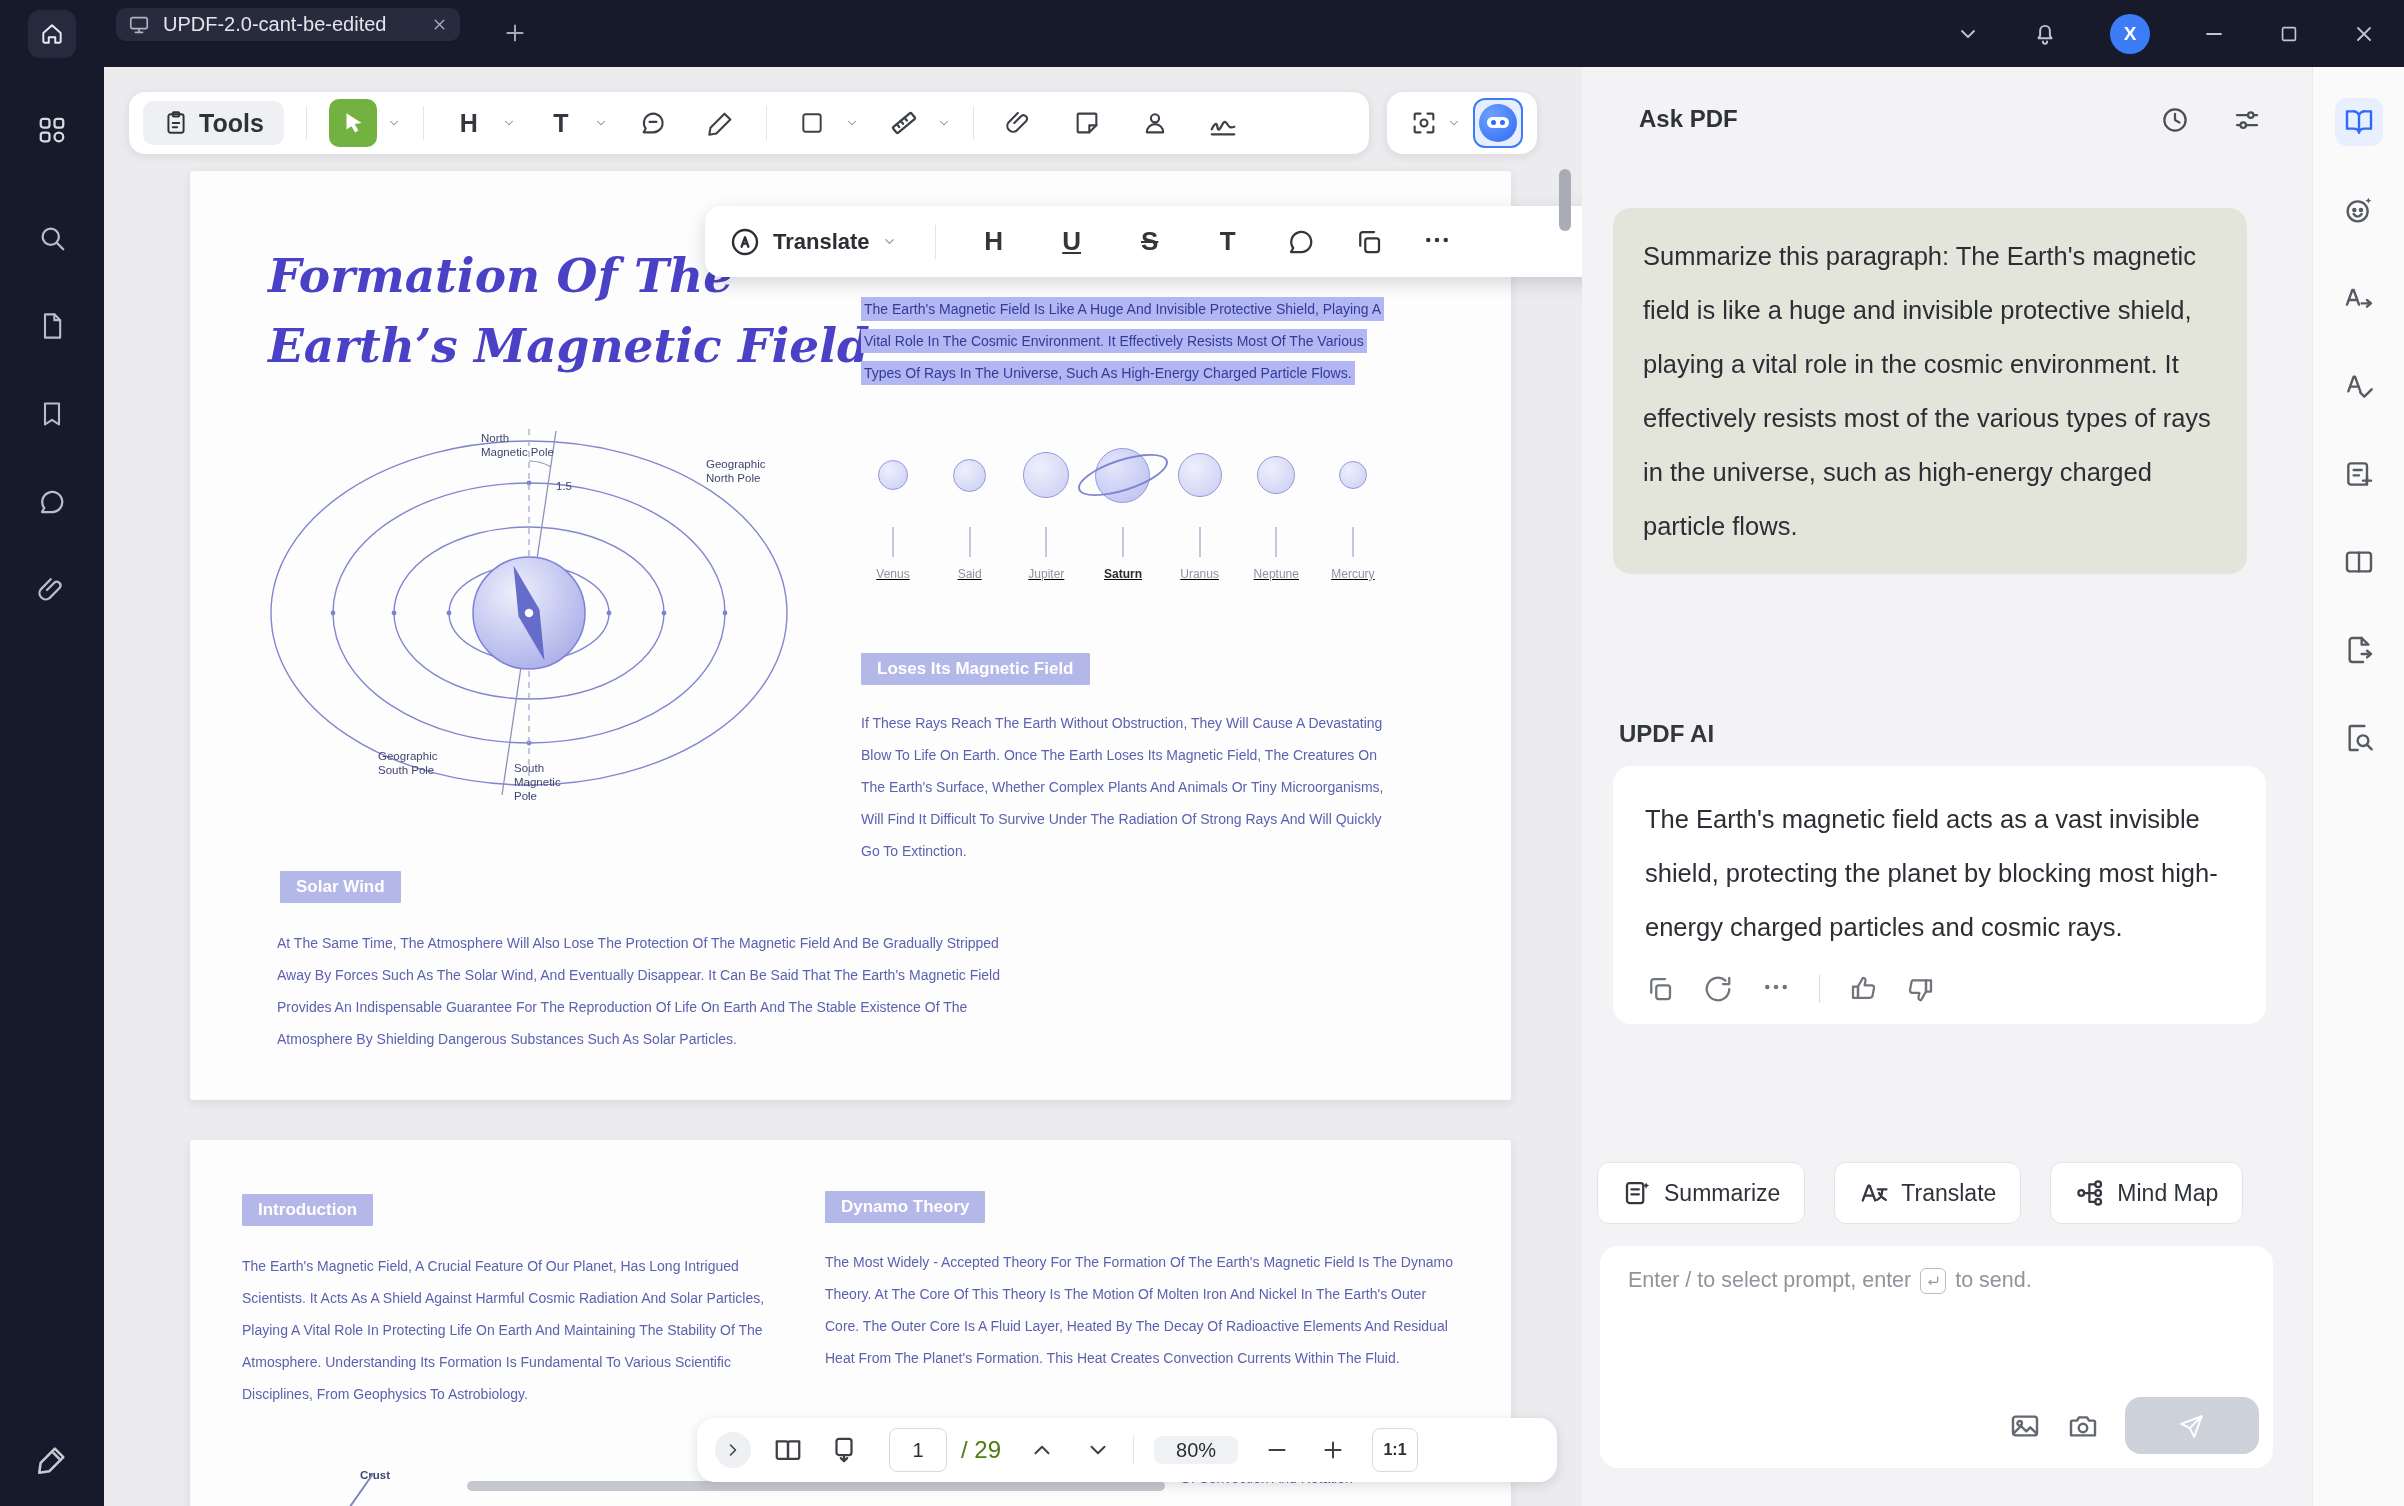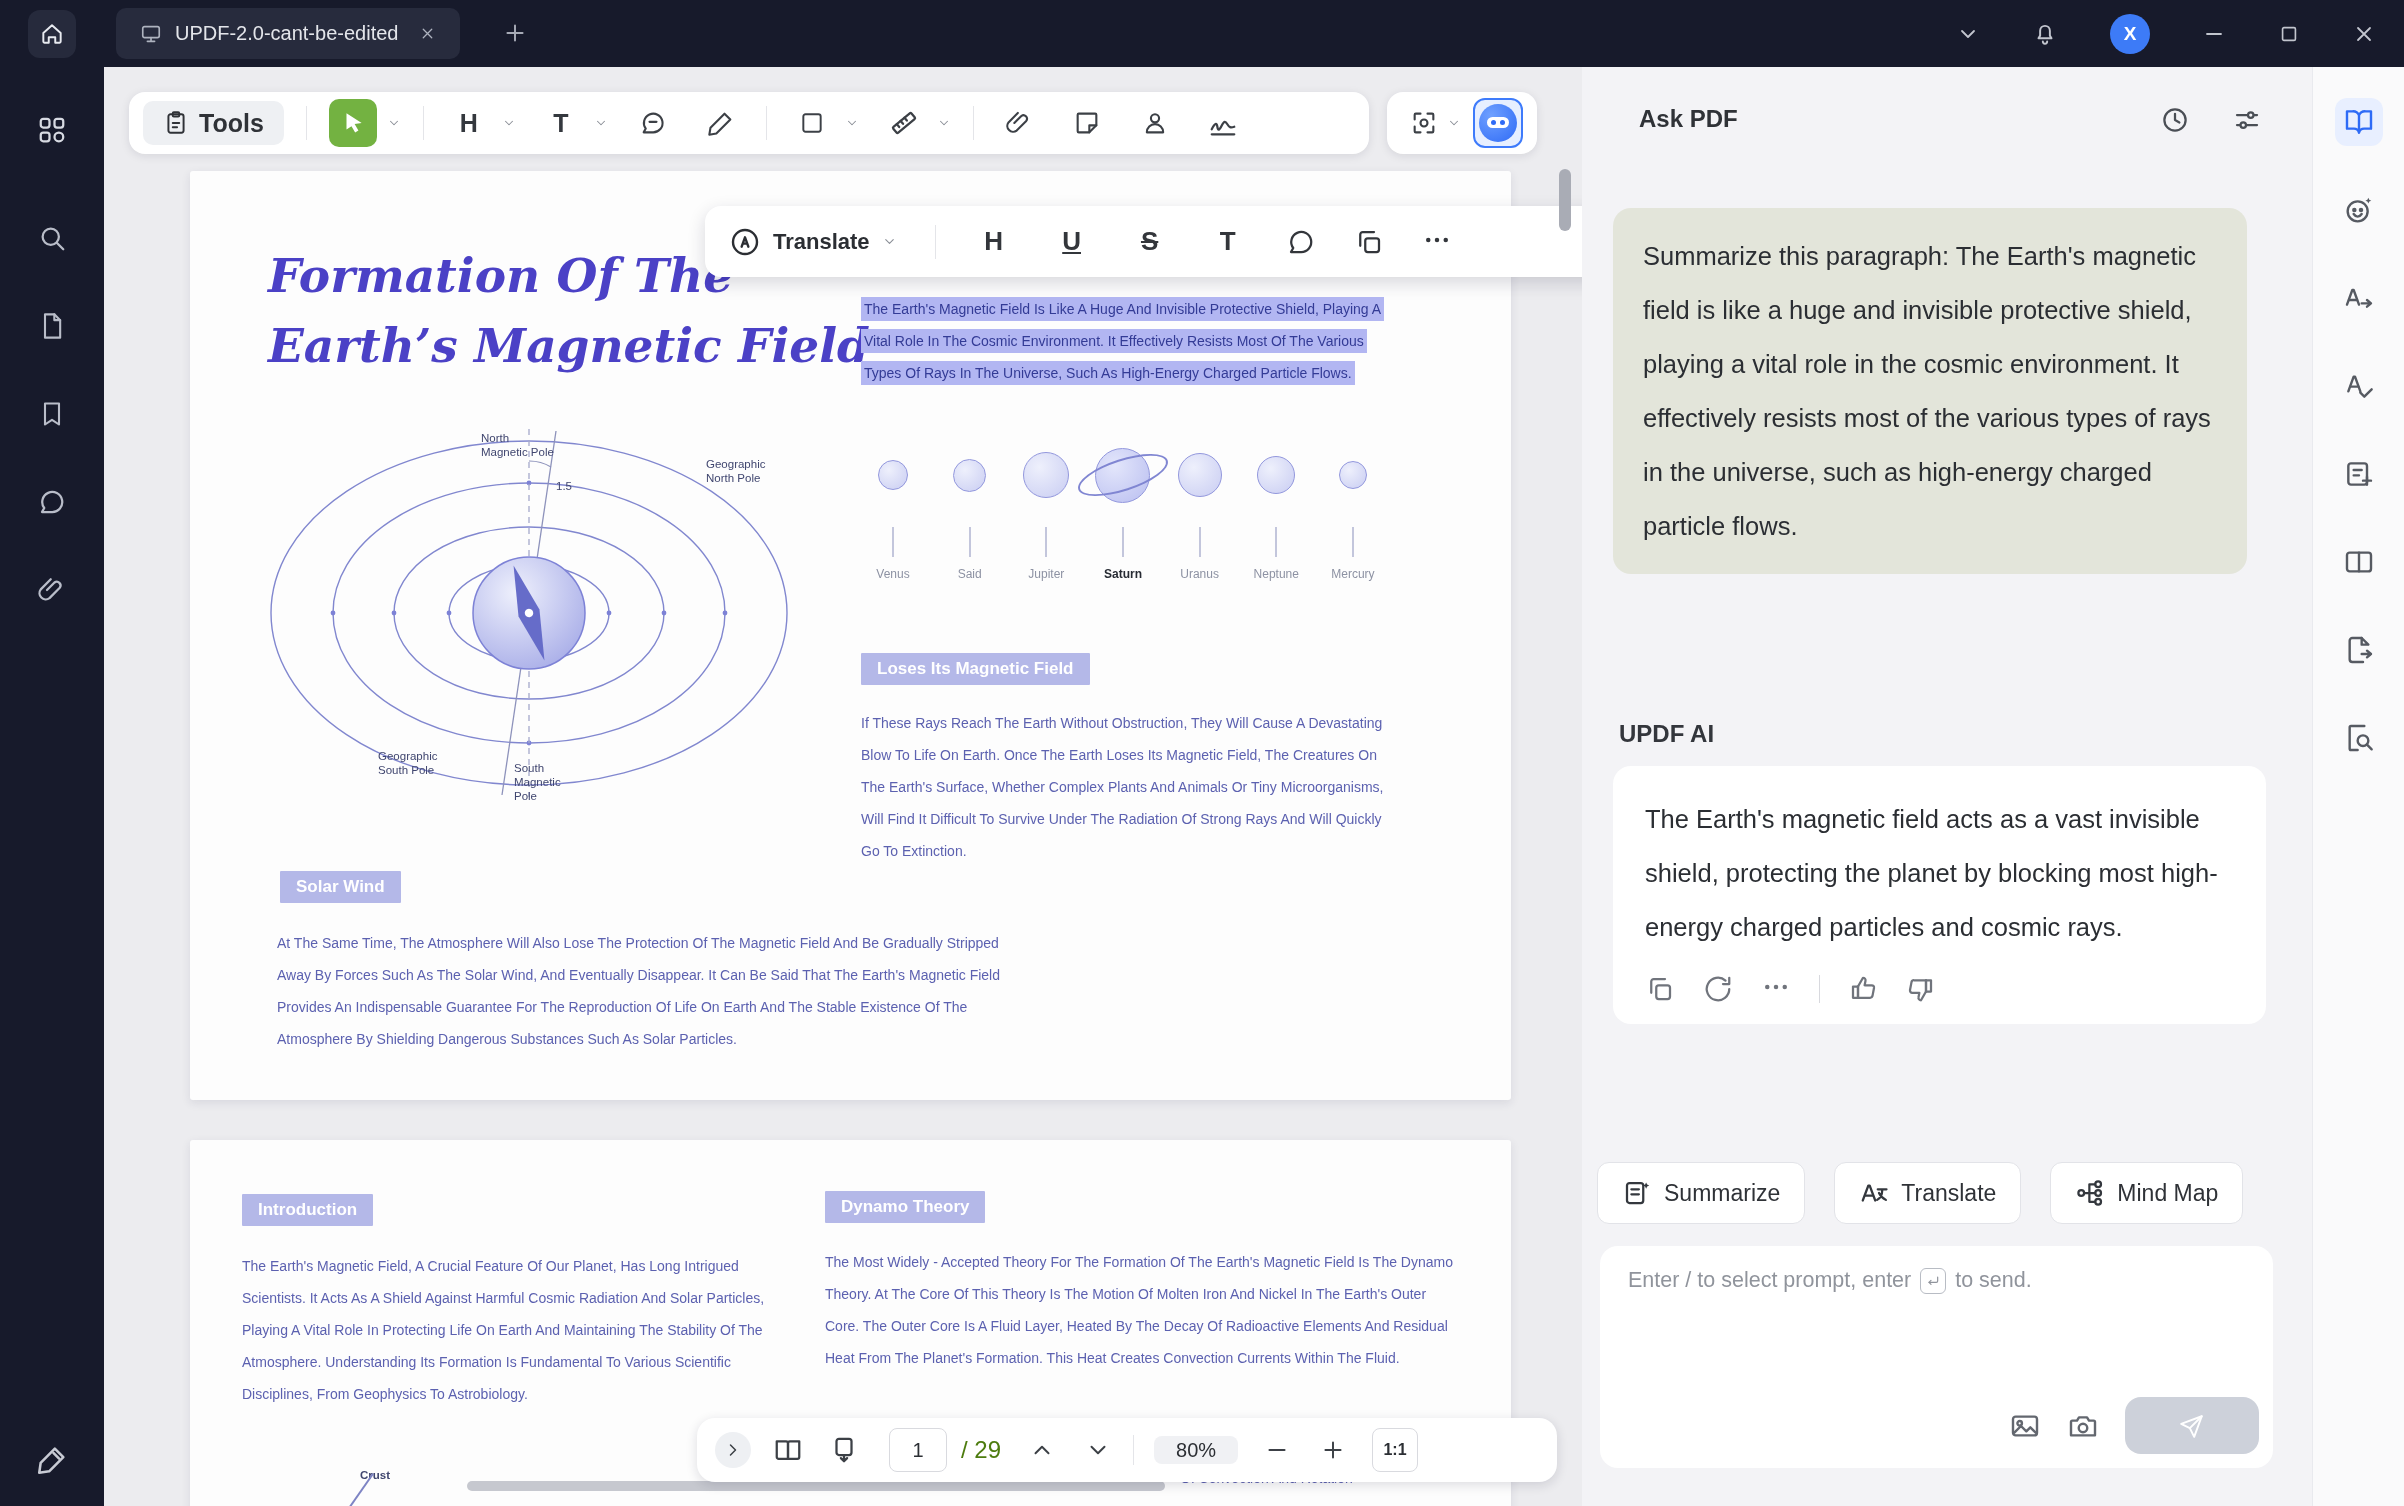--- a/index.html
+++ b/index.html
@@ -6,21 +6,21 @@
   html,body { width:2404px; height:1506px; overflow:hidden; }
   body { position:relative; background:#ececef; font-family:"Liberation Sans", sans-serif; }
   .abs { position:absolute; }
   svg.ic { display:block; fill:none; stroke:currentColor; stroke-width:1.8; stroke-linecap:round; stroke-linejoin:round; }
 
   
   #topbar { left:0; top:0; width:2404px; height:67px; background:#171a2b; z-index:40; }
   #leftrail { left:0; top:0; width:104px; height:1506px; background:#171a2b; z-index:41; display:flex; flex-direction:column; align-items:center; }
   .rail-btn { width:48px; height:48px; border-radius:12px; display:flex; align-items:center; justify-content:center; color:#b9bdc9; }
   .rail-btn.home { margin-top:10px; background:#262a3c; color:#e8eaf0; }
-  #tab { left:116px; top:8px; width:344px; height:51px; background:#272b3d; border-radius:10px; display:flex; align-items:center; gap:13px; padding:0 24px; color:#aeb3bf; }
+  #tab { left:116px; top:8px; width:344px; height:33px; background:#272b3d; border-radius:10px; display:flex; align-items:center; gap:13px; padding:0 12px; color:#aeb3bf; }
   #tab .title { color:#e3e5ea; font-size:20px; flex:1; white-space:nowrap; overflow:hidden; }
   #newtab { left:502px; top:20px; color:#a7abb6; }
   #win-controls { right:0; top:0; height:67px; display:flex; align-items:center; gap:52px; padding-right:28px; color:#c2c5ce; }
   #avatar { width:40px; height:40px; border-radius:50%; background:#3d7bf7; color:#fff; font-weight:bold; font-size:19px; display:flex; align-items:center; justify-content:center; }
 
   
   #canvas { left:104px; top:67px; width:1478px; height:1439px; background:#ececef; overflow:hidden; }
   .pdf-page { position:absolute; left:86px; width:1321px; background:#fdfdfd; border-radius:3px; box-shadow:0 3px 10px rgba(40,40,80,.10); }
   #page1 { top:104px; height:929px; }
   #page2 { top:1073px; height:460px; }
@@ -46,21 +46,21 @@
   #formatbar .grp { display:flex; align-items:center; gap:12px; color:#2b2e33; }
   #formatbar .lbl { font-weight:bold; font-size:22px; }
   .fmt-letter { font-weight:bold; font-size:26px; color:#33363b; width:40px; text-align:center; }
 
   
   #doc-title { left:78px; top:70px; font-family:"DejaVu Serif", serif; font-style:italic; font-weight:bold; font-size:47px; line-height:70px; color:#4b41c6; }
   .doc-par { position:absolute; font-size:14px; line-height:32px; color:#5c61b0; }
   .doc-badge { position:absolute; background:#b4b8e8; color:#fff; font-weight:bold; font-size:17px; padding:6px 16px; border-radius:1px; }
   #sel-par { left:671px; top:122px; width:534px; }
   #sel-par span { background:#b2b6f2; color:#333b96; padding:4px 3px; box-decoration-break:clone; -webkit-box-decoration-break:clone; }
-  #planets { left:671px; top:252px; width:524px; display:flex; justify-content:space-between; }
+  #planets { left:671px; top:252px; width:524px; display:flex; justify-content:space-between;text-decoration:underline; }
   .planet { display:flex; flex-direction:column; align-items:center; width:64px; }
   .planet .slot { height:104px; display:flex; align-items:center; justify-content:center; }
   .planet .ball { border-radius:50%; background:radial-gradient(circle at 35% 32%, #eef0fc, #c9cdf2); border:1.5px solid #9297dd; }
   .planet .tick { width:2px; height:30px; background:#c3c6dc; }
   .planet .plbl { margin-top:10px; font-size:12px; color:#8d92a3; white-space:nowrap; }
   .planet.big .plbl { font-weight:bold; color:#272b33; }
   #saturn-wrap { position:relative; }
   #saturn-ring { position:absolute; left:50%; top:50%; width:94px; height:32px; margin:-16px 0 0 -47px; border:2.5px solid #8086d2; border-radius:50%; transform:rotate(-18deg); }
   #diagram { left:48px; top:250px; width:582px; height:380px; }
   .dg-lbl { position:absolute; font-size:11.5px; line-height:14px; color:#40466f; font-weight:500; white-space:pre-line; }

